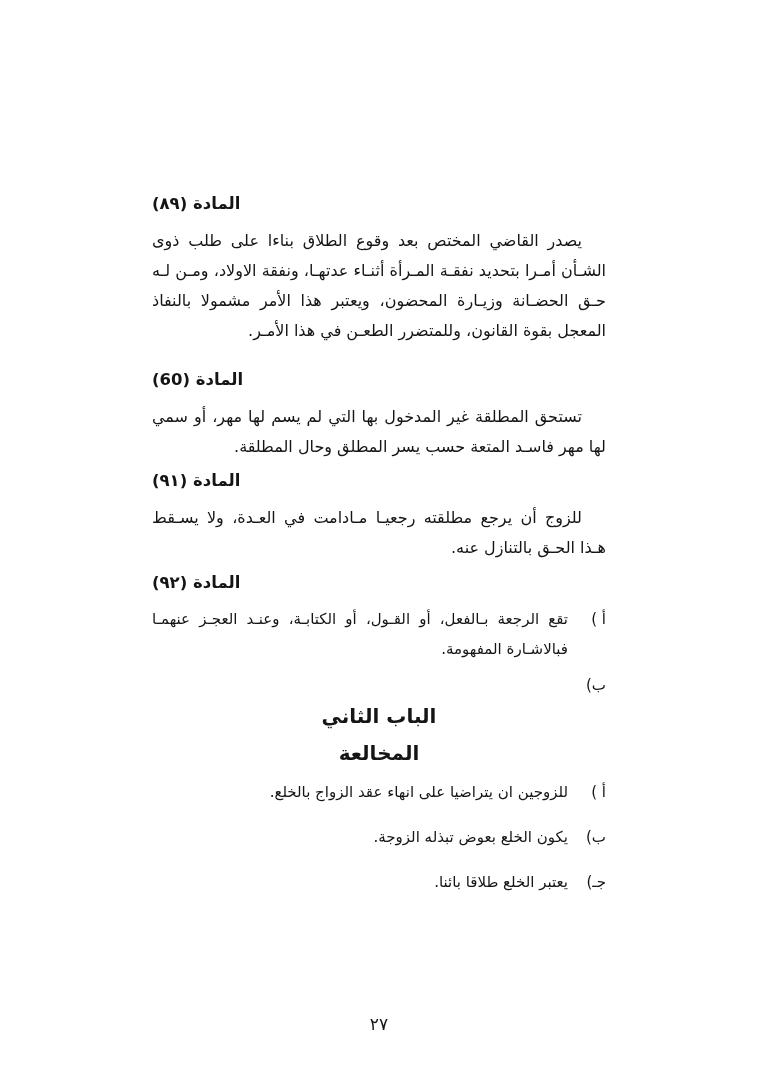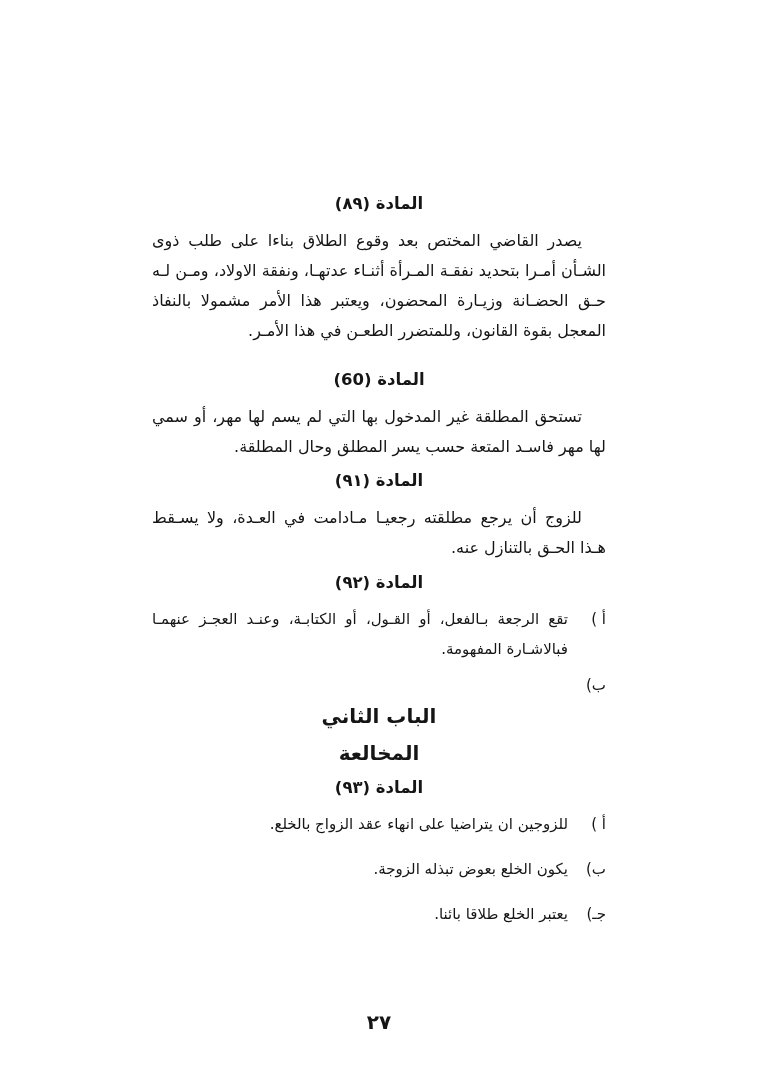--- a/index.html
+++ b/index.html
@@ -17,21 +17,21 @@
   }
   .page-content {
     width: 454px;
     margin: 0 auto;
     padding-top: 194px;
     direction: rtl;
   }
   .article-heading {
     font-size: 16.5px;
     font-weight: bold;
-    text-align: center;
+    text-align: left;
     margin: 0 0 13px 0;
     letter-spacing: 0.5px;
   }
   .chapter-heading {
     font-size: 20px;
     font-weight: bold;
     text-align: center;
     margin: 0 0 13px 0;
   }
   .body-para {
@@ -67,22 +67,22 @@
     margin-bottom: 16px;
   }
   .chapter-block {
     margin-top: 40px;
   }
   .page-number {
     position: absolute;
     bottom: 44px;
     left: 50%;
     transform: translateX(-50%);
-    font-size: 20px;
-    font-weight: bold;
+    font-size: 17px;
+    font-weight: normal;
     direction: rtl;
   }
 </style>
 </head>
 <body>
 
 <div class="page-content">
 
   <h2 class="article-heading">المادة (٨٩)</h2>
   <p class="body-para first-indent">يصدر القاضي المختص بعد وقوع الطلاق بناءا على طلب ذوى الشـأن أمـرا بتحديد نفقـة المـرأة أثنـاء عدتهـا، ونفقة الاولاد، ومـن لـه حـق الحضـانة وزيـارة المحضون، ويعتبر هذا الأمر مشمولا بالنفاذ المعجل بقوة القانون، وللمتضرر الطعـن في هذا الأمـر.</p>
@@ -100,21 +100,20 @@
       <span class="item-text">تقع الرجعة بـالفعل، أو القـول، أو الكتابـة، وعنـد العجـز عنهمـا فبالاشـارة المفهومة.</span>
     </div>
     <div class="list-item">
       <span class="marker">ب)</span>
     </div>
   </div>
 
   <div class="chapter-block">
     <h2 class="chapter-heading">الباب الثاني</h2>
     <h2 class="chapter-heading">المخالعة</h2>
-    <h2 class="article-heading">المادة (٩٣)</h2>
   </div>
 
   <div class="list-block spaced">
     <div class="list-item">
       <span class="marker">أ )</span>
       <span class="item-text">للزوجين ان يتراضيا على انهاء عقد الزواج بالخلع.</span>
     </div>
     <div class="list-item">
       <span class="marker">ب)</span>
       <span class="item-text">يكون الخلع بعوض تبذله الزوجة.</span>

